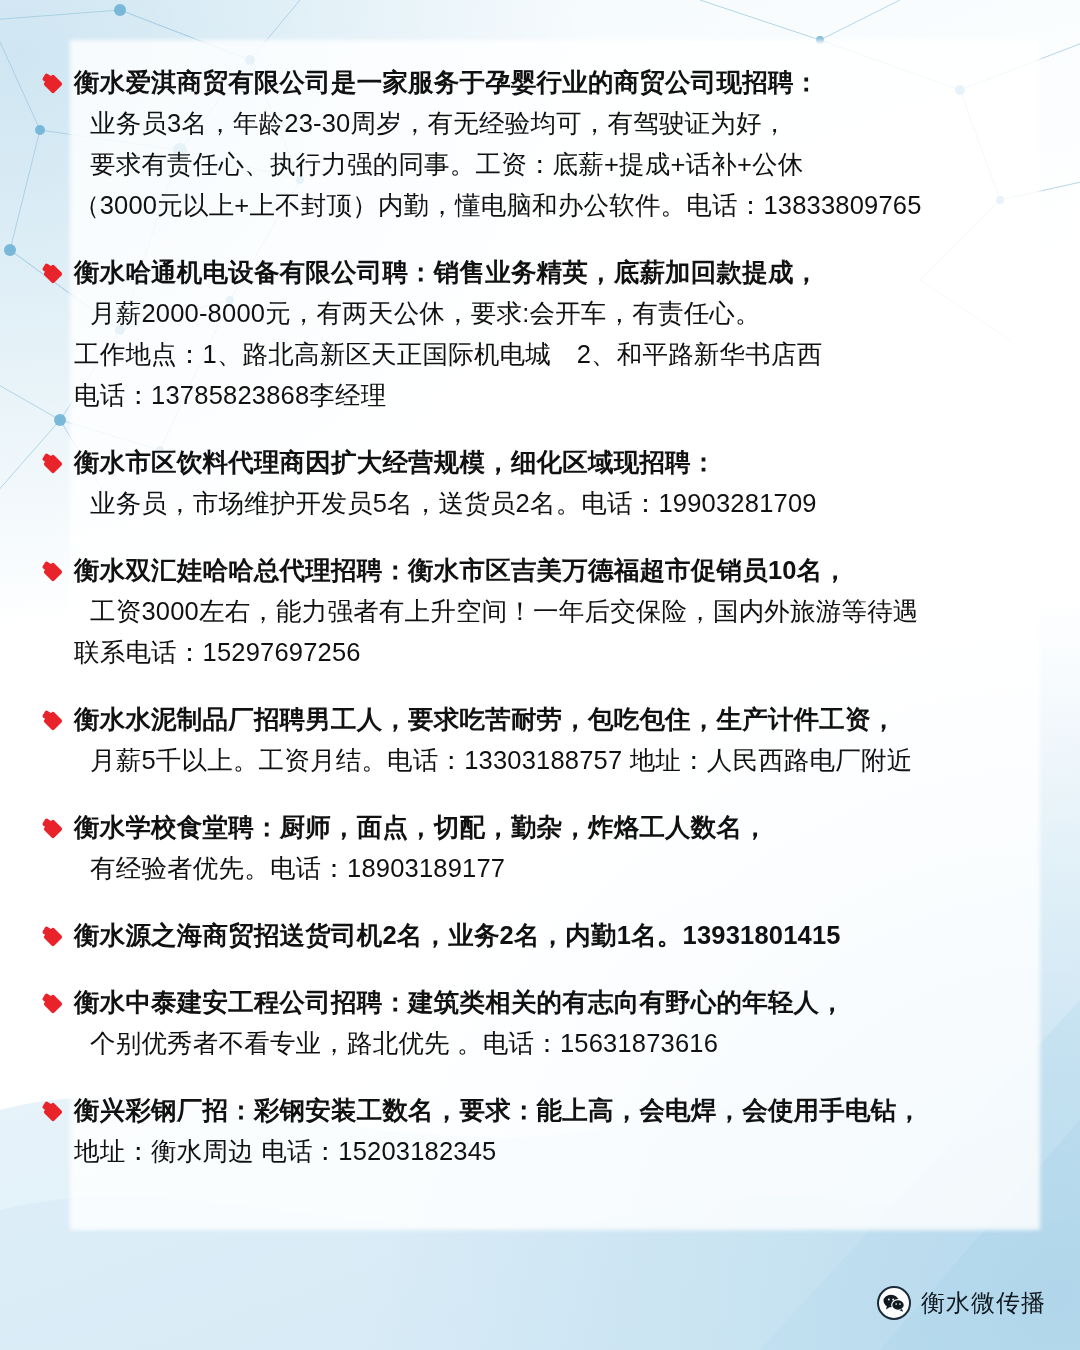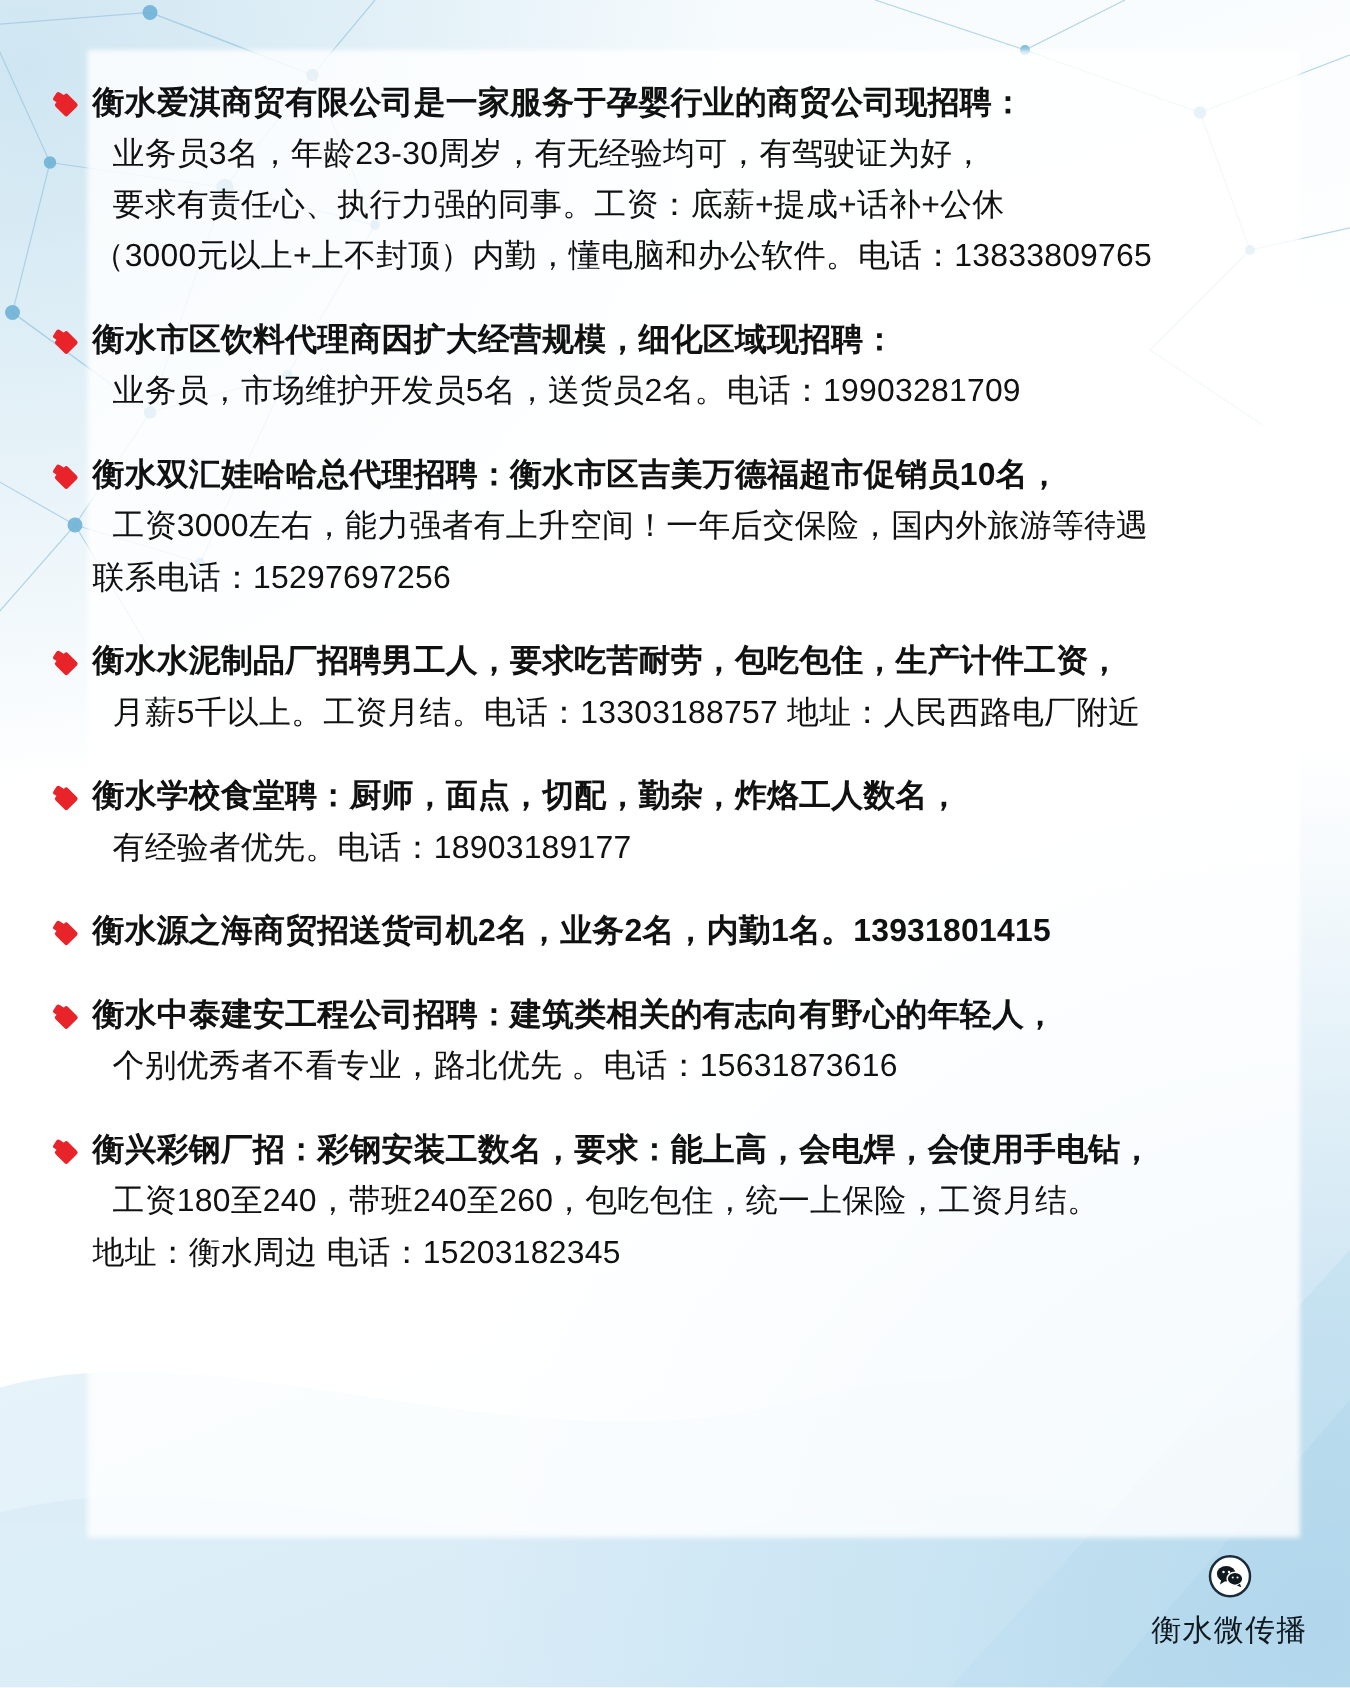--- a/index.html
+++ b/index.html
@@ -87,21 +87,20 @@
 
   
   #footer-badge {
     position: absolute;
     right: 34px;
     bottom: 30px;
     z-index: 3;
     display: flex;
     align-items: center;
     gap: 10px;
-    flex-direction: column;
   }
   .wechat-icon {
     width: 34px;
     height: 34px;
     border-radius: 50%;
     background: #ffffff;
     border: 2px solid #1b2b3a;
     display: flex;
     align-items: center;
     justify-content: center;
@@ -160,20 +159,26 @@
 </div>
 
 <div id="content">
     <div class="post">
       <div class="line first"><span class="bullet"></span><span>衡水爱淇商贸有限公司是一家服务于孕婴行业的商贸公司现招聘：</span></div>
       <div class="line indent">业务员3名，年龄23-30周岁，有无经验均可，有驾驶证为好，</div>
       <div class="line indent">要求有责任心、执行力强的同事。工资：底薪+提成+话补+公休</div>
       <div class="line indent0">（3000元以上+上不封顶）内勤，懂电脑和办公软件。电话：13833809765</div>
     </div>
     <div class="post">
+      <div class="line first"><span class="bullet"></span><span>衡水哈通机电设备有限公司聘：销售业务精英，底薪加回款提成，</span></div>
+      <div class="line indent">月薪2000-8000元，有两天公休，要求:会开车，有责任心。</div>
+      <div class="line indent0">工作地点：1、路北高新区天正国际机电城　2、和平路新华书店西</div>
+      <div class="line indent0">电话：13785823868李经理</div>
+    </div>
+    <div class="post">
       <div class="line first"><span class="bullet"></span><span>衡水市区饮料代理商因扩大经营规模，细化区域现招聘：</span></div>
       <div class="line indent">业务员，市场维护开发员5名，送货员2名。电话：19903281709</div>
     </div>
     <div class="post">
       <div class="line first"><span class="bullet"></span><span>衡水双汇娃哈哈总代理招聘：衡水市区吉美万德福超市促销员10名，</span></div>
       <div class="line indent">工资3000左右，能力强者有上升空间！一年后交保险，国内外旅游等待遇</div>
       <div class="line indent0">联系电话：15297697256</div>
     </div>
     <div class="post">
       <div class="line first"><span class="bullet"></span><span>衡水水泥制品厂招聘男工人，要求吃苦耐劳，包吃包住，生产计件工资，</span></div>
@@ -185,21 +190,20 @@
     </div>
     <div class="post">
       <div class="line first"><span class="bullet"></span><span>衡水源之海商贸招送货司机2名，业务2名，内勤1名。13931801415</span></div>
     </div>
     <div class="post">
       <div class="line first"><span class="bullet"></span><span>衡水中泰建安工程公司招聘：建筑类相关的有志向有野心的年轻人，</span></div>
       <div class="line indent">个别优秀者不看专业，路北优先 。电话：15631873616</div>
     </div>
     <div class="post">
       <div class="line first"><span class="bullet"></span><span>衡兴彩钢厂招：彩钢安装工数名，要求：能上高，会电焊，会使用手电钻，</span></div>
-      <div class="line indent">工资180至240，带班240至260，包吃包住，统一上保险，工资月结。</div>
       <div class="line indent0">地址：衡水周边 电话：15203182345</div>
     </div>
   </div>
 
 <div id="footer-badge">
   <span class="wechat-icon">
     <svg width="22" height="18" viewBox="0 0 22 18">
       <ellipse cx="8" cy="7" rx="7.5" ry="6.2" fill="#101820"></ellipse>
       <polygon points="4,11.5 3,15.5 7,13" fill="#101820"></polygon>
       <ellipse cx="15" cy="11" rx="6.3" ry="5.3" fill="#101820" stroke="#ffffff" stroke-width="1.2"></ellipse>

